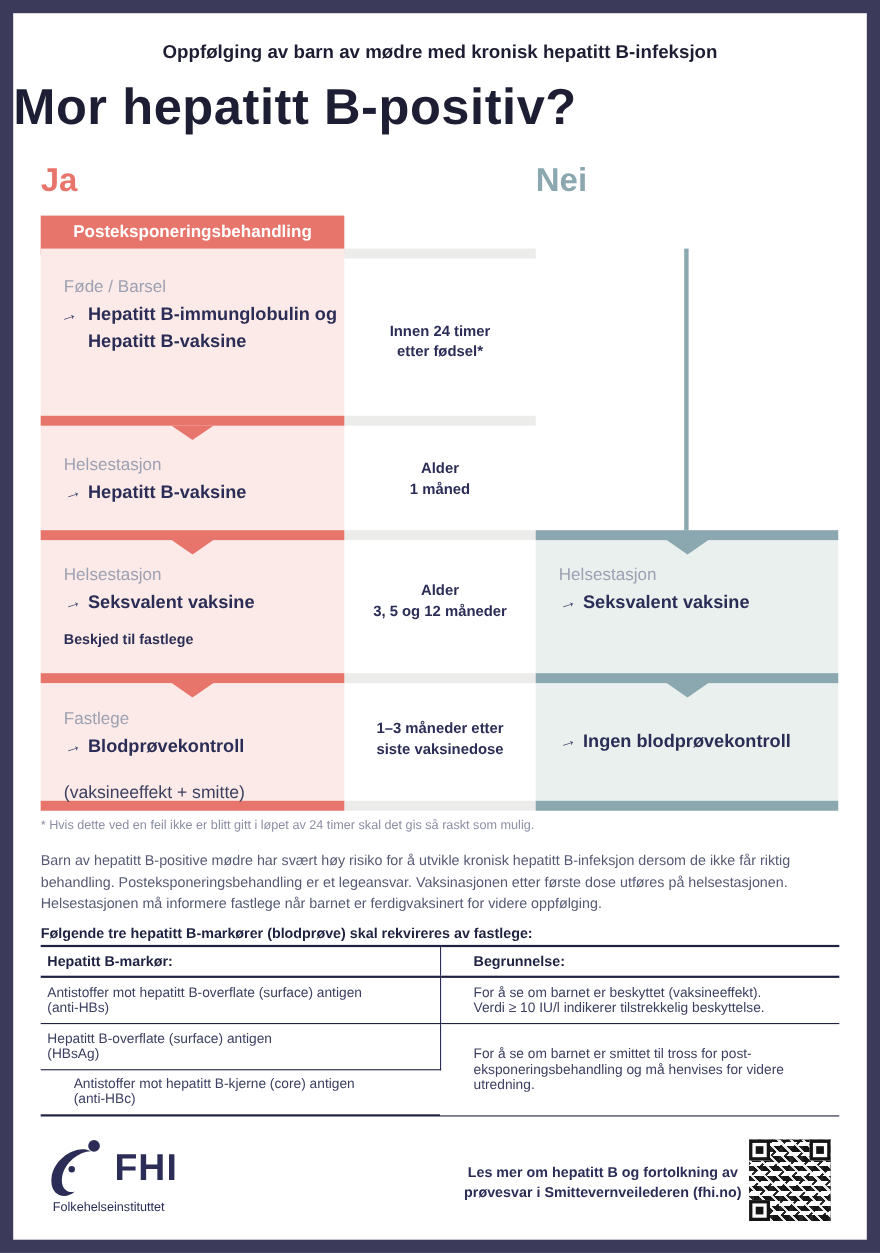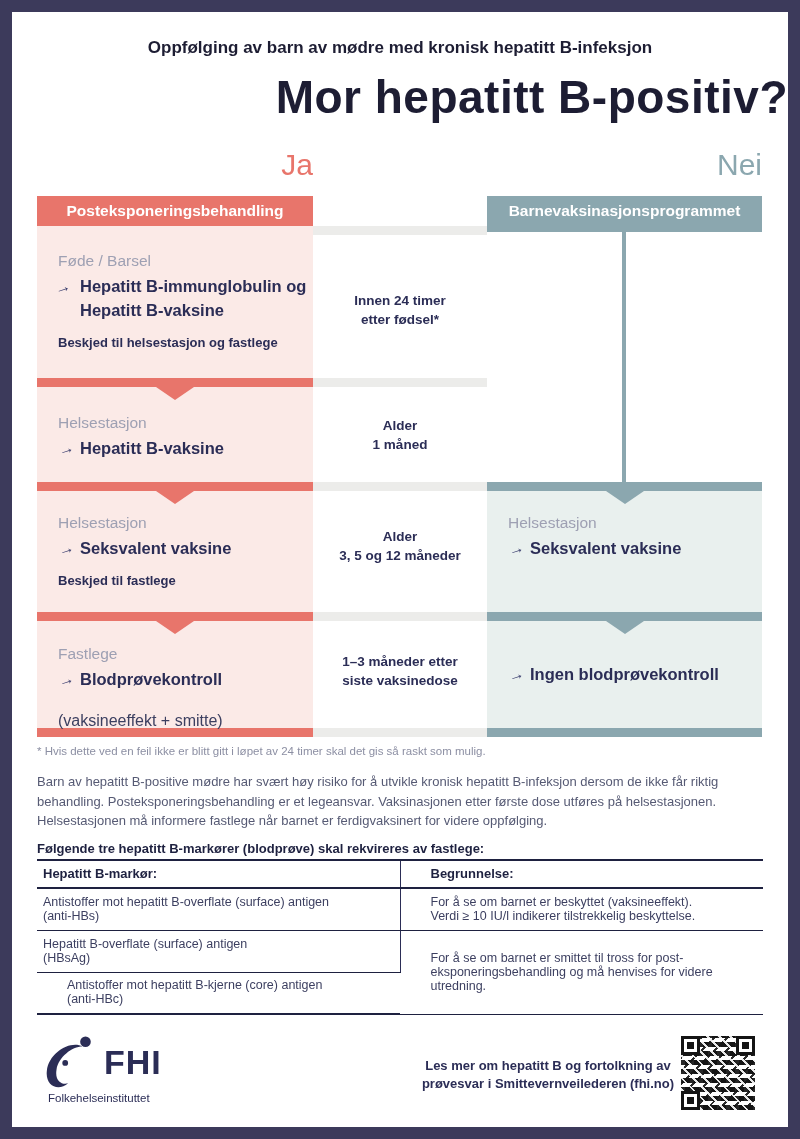--- a/index.html
+++ b/index.html
@@ -13,24 +13,24 @@
     color:#2B2D56;
     overflow:hidden;
   }
   
   .supertitle {
     position:absolute; left:0; top:26px; width:776px;
     text-align:center; font-size:17px; font-weight:700; color:#1D1D33;
   }
   .title {
     position:absolute; left:0; top:58px; width:776px;
-    text-align:right; font-size:46px; font-weight:700; color:#1D1D33;
+    text-align:left; font-size:46px; font-weight:700; color:#1D1D33;
     letter-spacing:0.5px;
   }
-  .branch { position:absolute; top:136px; font-size:30px; font-weight:400; text-align:right; }
+  .branch { position:absolute; top:136px; font-size:30px; font-weight:700; text-align:left; }
   .branch-ja  { left:25px;  width:276px; color:#E8756B; }
   .branch-nei { left:475px; width:275px; color:#8BA7AF; }
   
   .hdr {
     position:absolute; top:184px; height:36px; line-height:30px;
     text-align:center; font-size:15.5px; font-weight:700; color:#ffffff;
   }
   .hdr-left  { left:25px;  width:276px; background:#E8756B; }
   .hdr-right { left:475px; width:275px; background:#8BA7AF; }
   
@@ -122,21 +122,20 @@
 <body>
 
 <div class="poster">
 
   <div class="supertitle">Oppfølging av barn av mødre med kronisk hepatitt B-infeksjon</div>
   <div class="title">Mor hepatitt B-positiv?</div>
   <div class="branch branch-ja">Ja</div>
   <div class="branch branch-nei">Nei</div>
 
   <div class="hdr hdr-left">Posteksponeringsbehandling</div>
-  <div class="hdr hdr-right">Barnevaksinasjonsprogrammet</div>
 
   <div class="pink-area"></div>
   <div class="teal-area"></div>
   <div class="vline"></div>
 
   <div class="bar bar-gray" style="top:214px"></div>
   <div class="bar bar-gray" style="top:366px"></div>
   <div class="bar bar-gray" style="top:470px"></div>
   <div class="bar bar-gray" style="top:600px"></div>
   <div class="bar bar-gray" style="top:716px"></div>
@@ -149,21 +148,20 @@
   <div class="bar bar-teal tri" style="top:470px"></div>
   <div class="bar bar-teal tri" style="top:600px"></div>
   <div class="bar bar-teal" style="top:716px"></div>
 
   <div class="node n-left" style="top:238px">
     <div class="place">Føde / Barsel</div>
     <div class="action">
       <span class="arrow">→</span>
       <span class="action-text">Hepatitt B-immunglobulin og Hepatitt B-vaksine</span>
     </div>
-    <div class="note">Beskjed til helsestasjon og fastlege</div>
   </div>
 
   <div class="node n-left" style="top:400px">
     <div class="place">Helsestasjon</div>
     <div class="action">
       <span class="arrow">→</span>
       <span class="action-text">Hepatitt B-vaksine</span>
     </div>
   </div>
 

